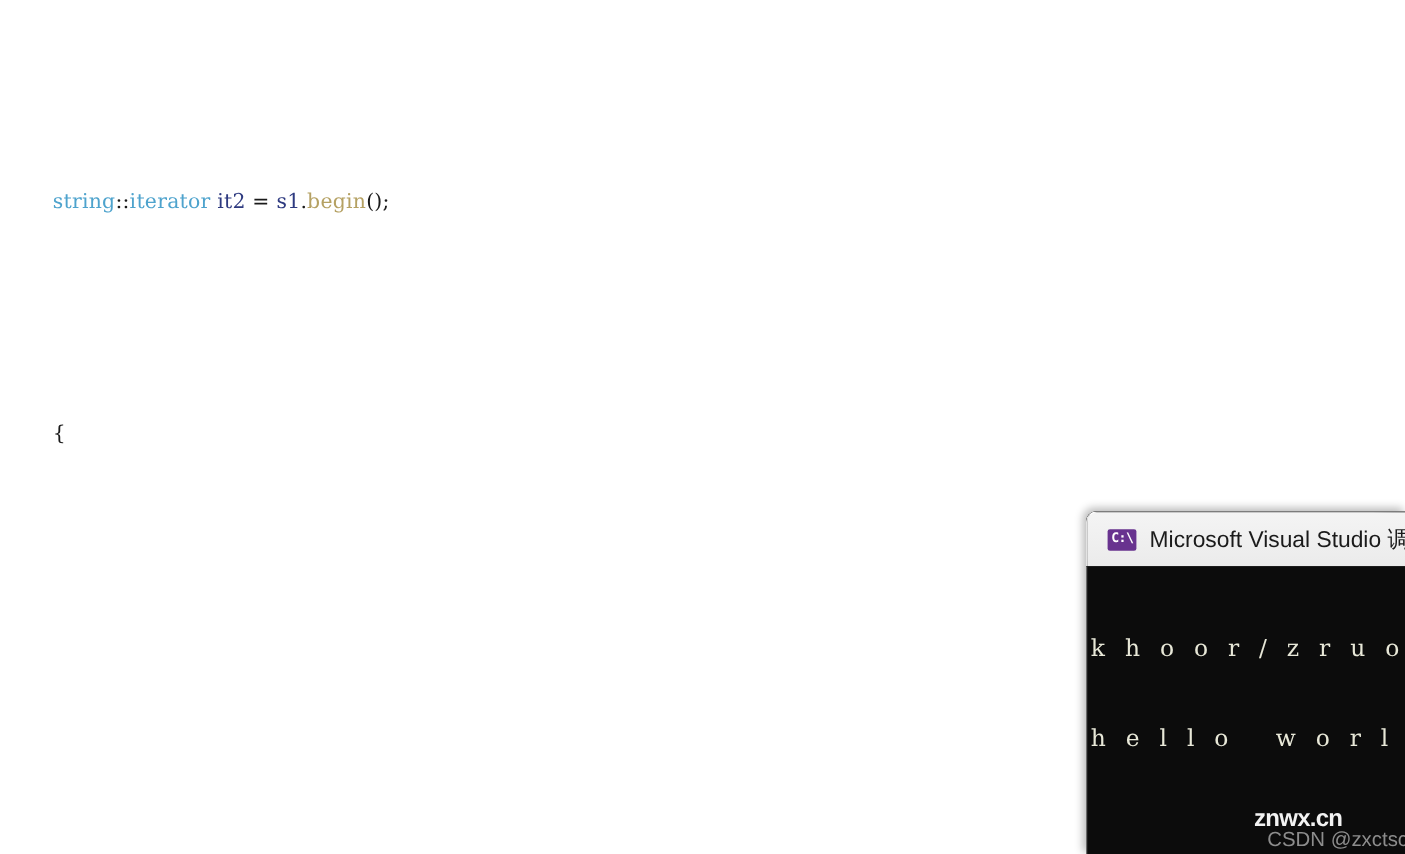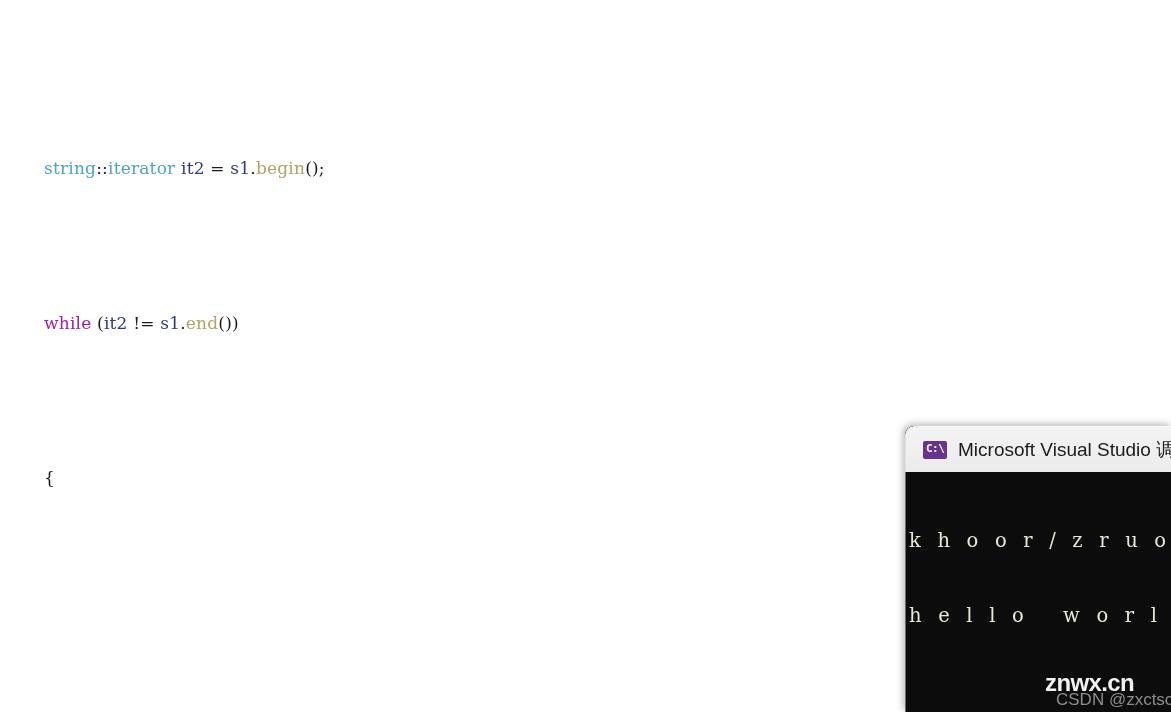--- a/index.html
+++ b/index.html
@@ -94,40 +94,39 @@
   }
   .cl { height:25px; white-space:pre; }
   .cl.spaced { letter-spacing:5.2px; }
   #wm {
     position:absolute; right:1px; bottom:1px;
     width:152px; height:44px;
   }
   #wm-main {
     position:absolute; left:27px; top:3px;
     font-family:"Liberation Sans", sans-serif;
-    font-size:24px; font-weight:bold; color:#f2f2f2;
+    font-size:20px; font-weight:bold; color:#f2f2f2;
     letter-spacing:-0.6px;
   }
   #wm-sub {
     position:absolute; left:38px; top:20px;
     font-family:"Liberation Sans", sans-serif;
     font-size:17px; color:#8d8d8d;
     letter-spacing:0px;
   }
 </style>
 </head>
 <body>
 
 <div id="root">
 
   <div id="code">
 
     <div class="ln"><span class="t-type">string</span><span class="t-punct">::</span><span class="t-type">iterator</span><span class="t-plain"> </span><span class="t-var">it2</span><span class="t-plain"> = </span><span class="t-var">s1</span><span class="t-plain">.</span><span class="t-fn">begin</span><span class="t-punct">();</span></div>
 
-    <div class="ln"><span class="t-kw">while</span><span class="t-punct"> (</span><span class="t-var">it2</span><span class="t-plain"> != </span><span class="t-var">s1</span><span class="t-plain">.</span><span class="t-fn">end</span><span class="t-punct">())</span></div>
 
     <div class="ln"><span class="t-punct">{</span></div>
 
 
     
 
     
 
     
 

